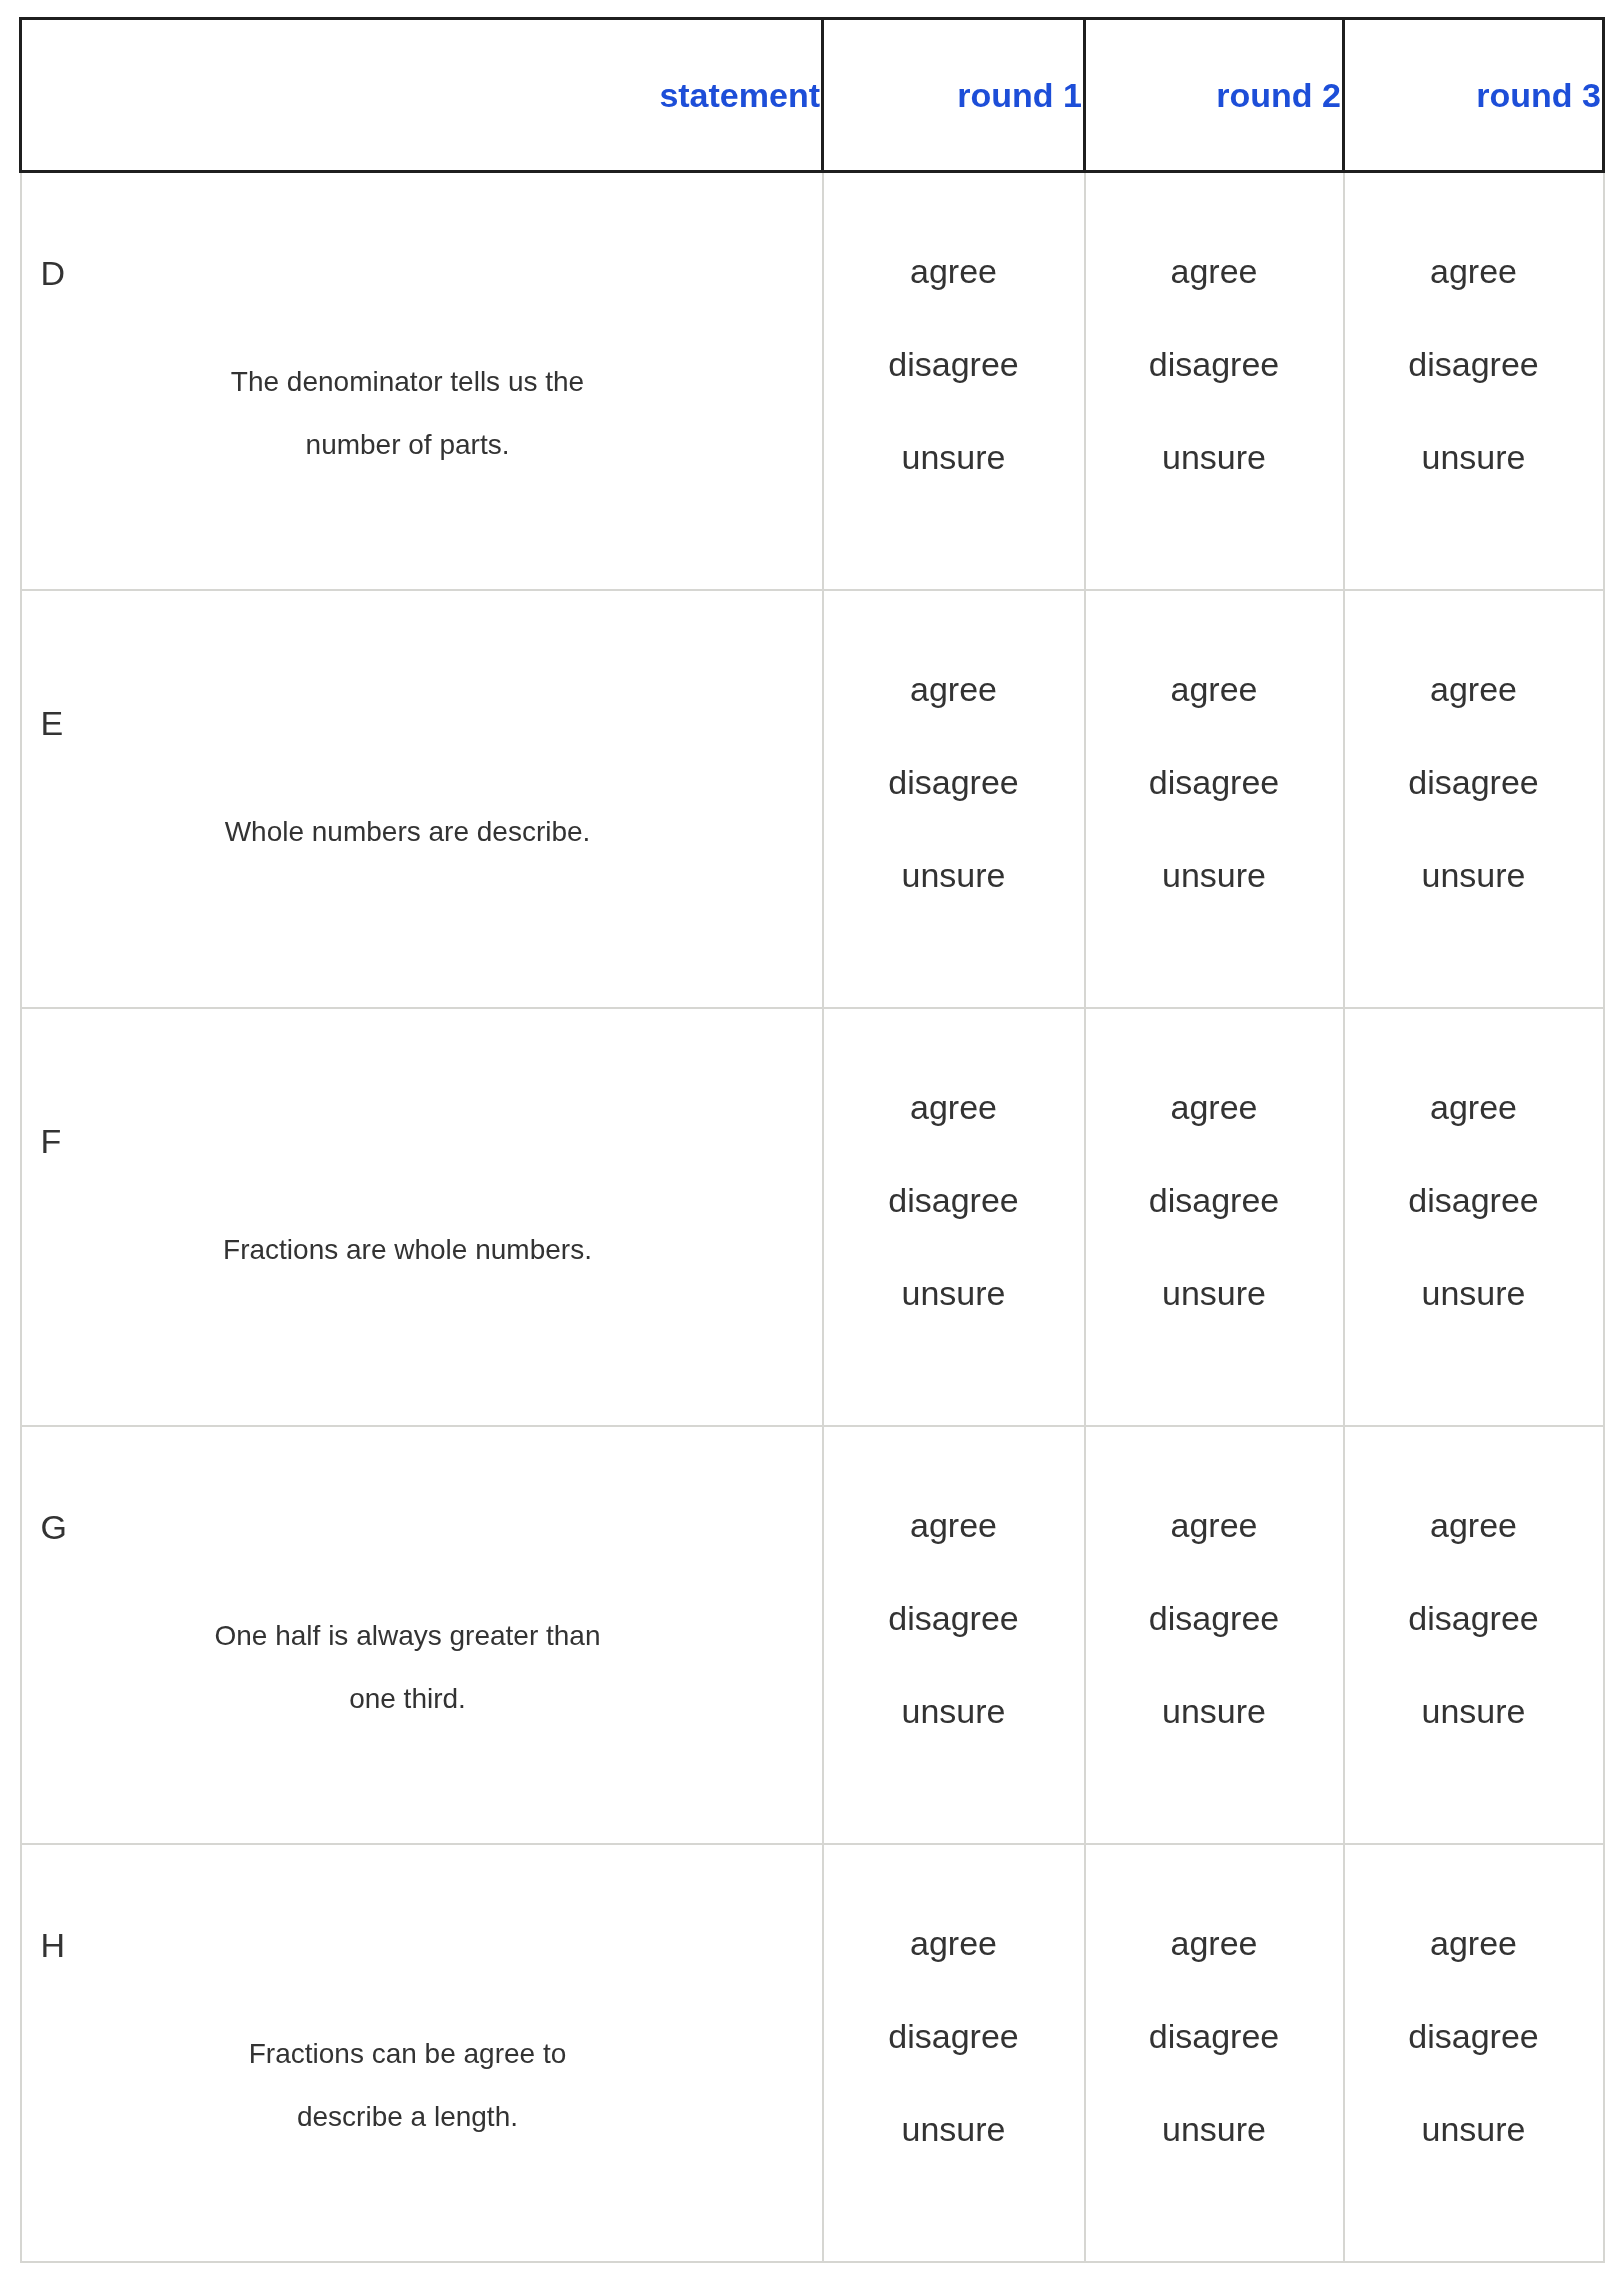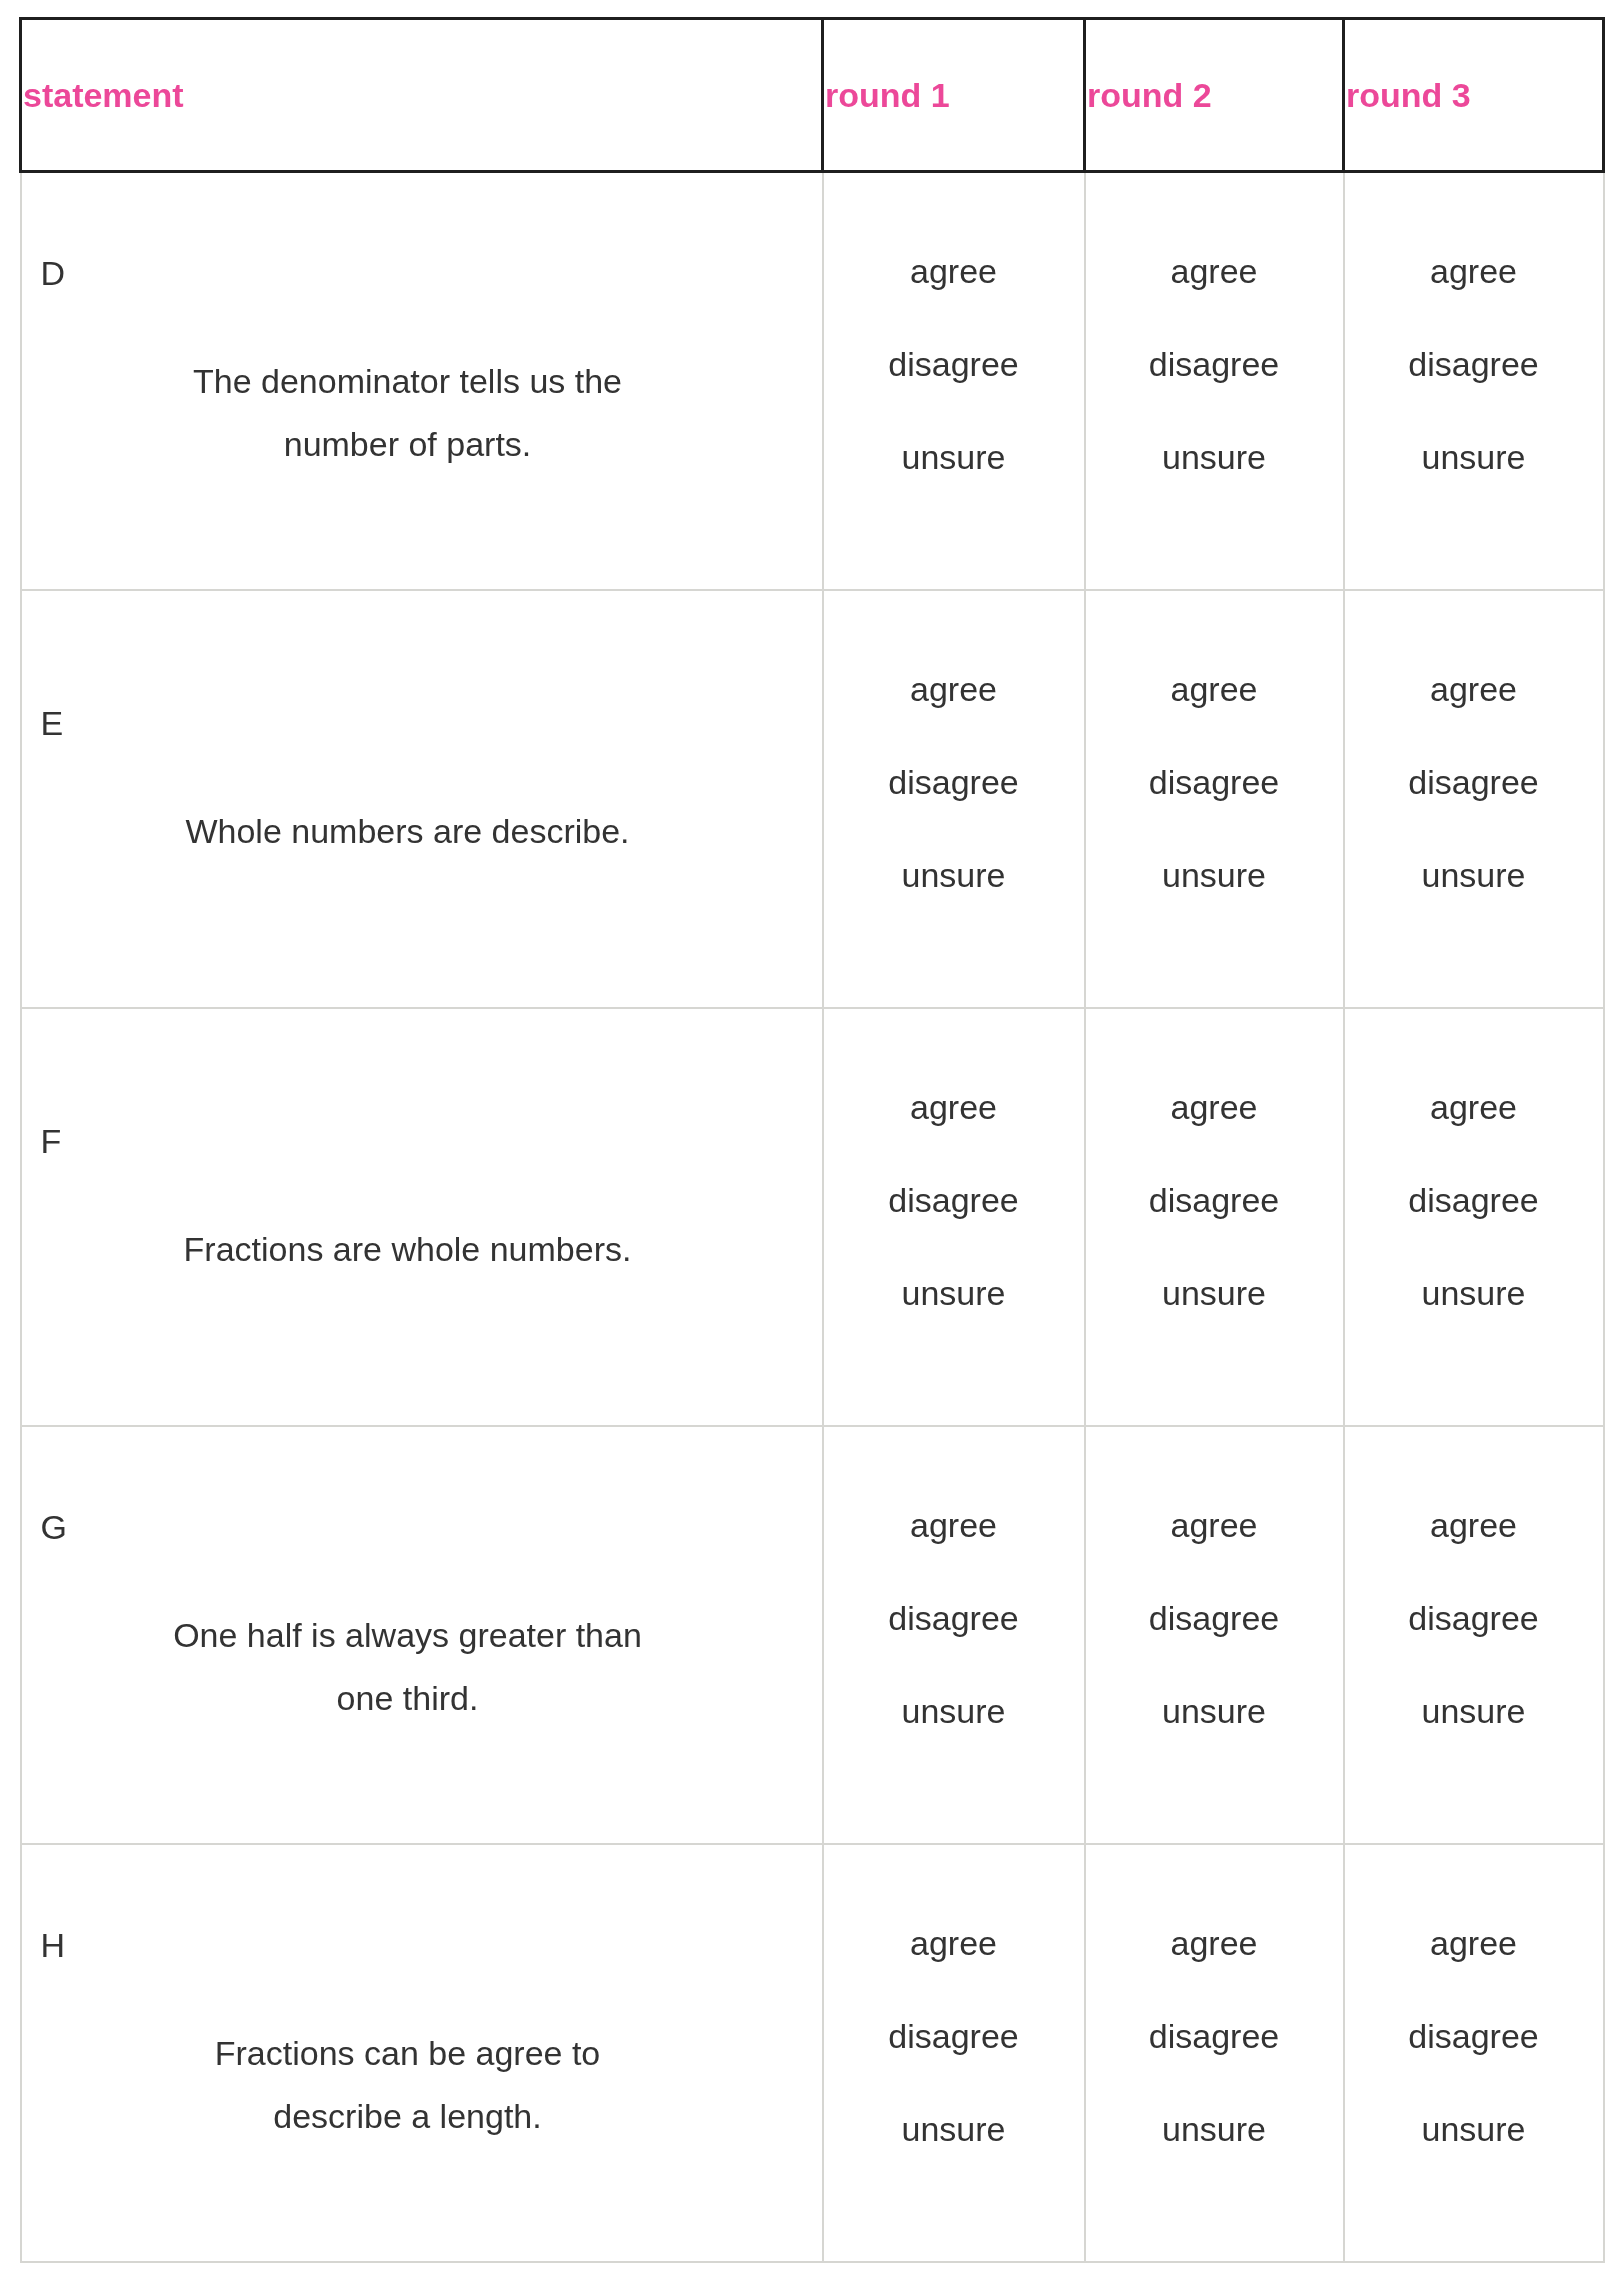--- a/index.html
+++ b/index.html
@@ -25,22 +25,22 @@
   col.c-round1    { width: 262px; }
   col.c-round2    { width: 259px; }
   col.c-round3    { width: 260px; }
 
   thead tr { height: 153px; }
   th {
     border: 3.8px solid #1f1f1f;
     background: #ffffff;
     font-size: 34px;
     font-weight: 700;
-    color: #ec4899;
-    text-align: left;
+    color: #1d4ed8;
+    text-align: right;
     vertical-align: middle;
   }
 
   tbody tr { height: 418px; }
   td {
     border: 2.8px solid #d6d6d2;
     background: #ffffff;
     vertical-align: middle;
   }
 
@@ -49,21 +49,21 @@
   }
   .letter {
     font-size: 34px;
     line-height: 41px;
     color: #333333;
     text-align: left;
     padding-left: 19px;
     margin-bottom: 56px;
   }
   .stext {
-    font-size: 34px;
+    font-size: 28px;
     line-height: 63px;
     color: #333333;
     text-align: center;
     white-space: pre-line;
   }
 
   td.round {
     padding-bottom: 34px;
   }
   .opts {

